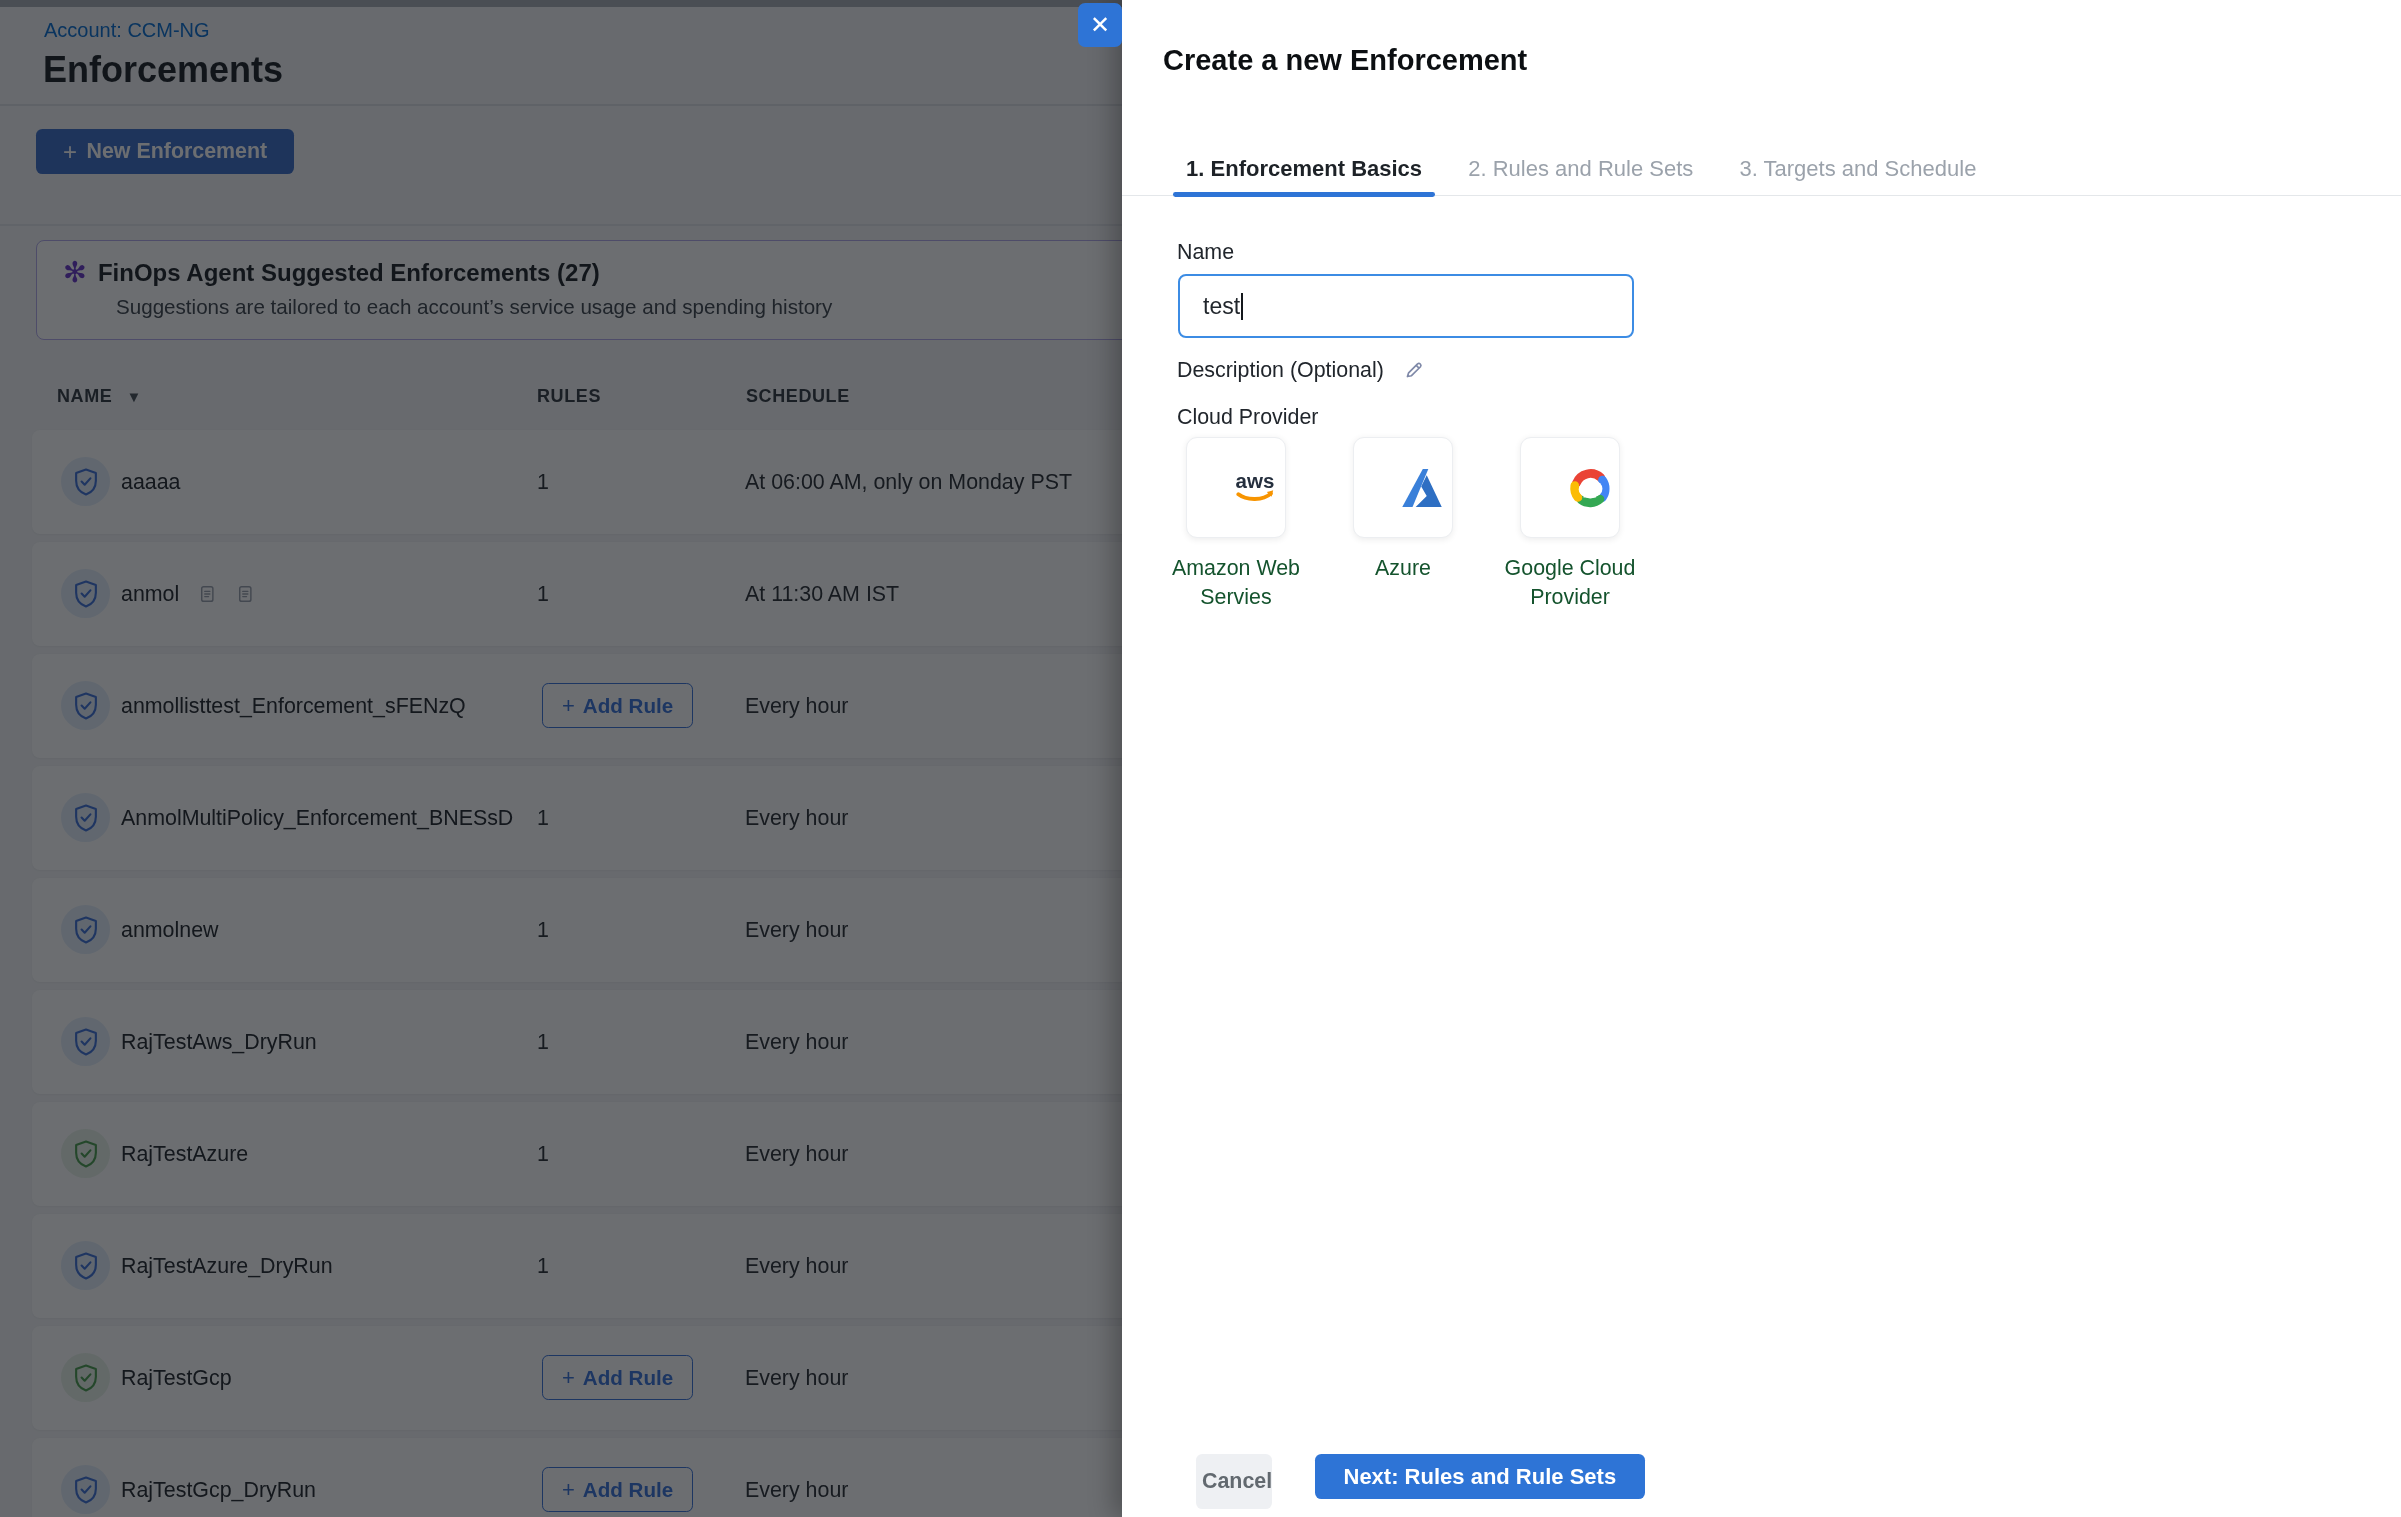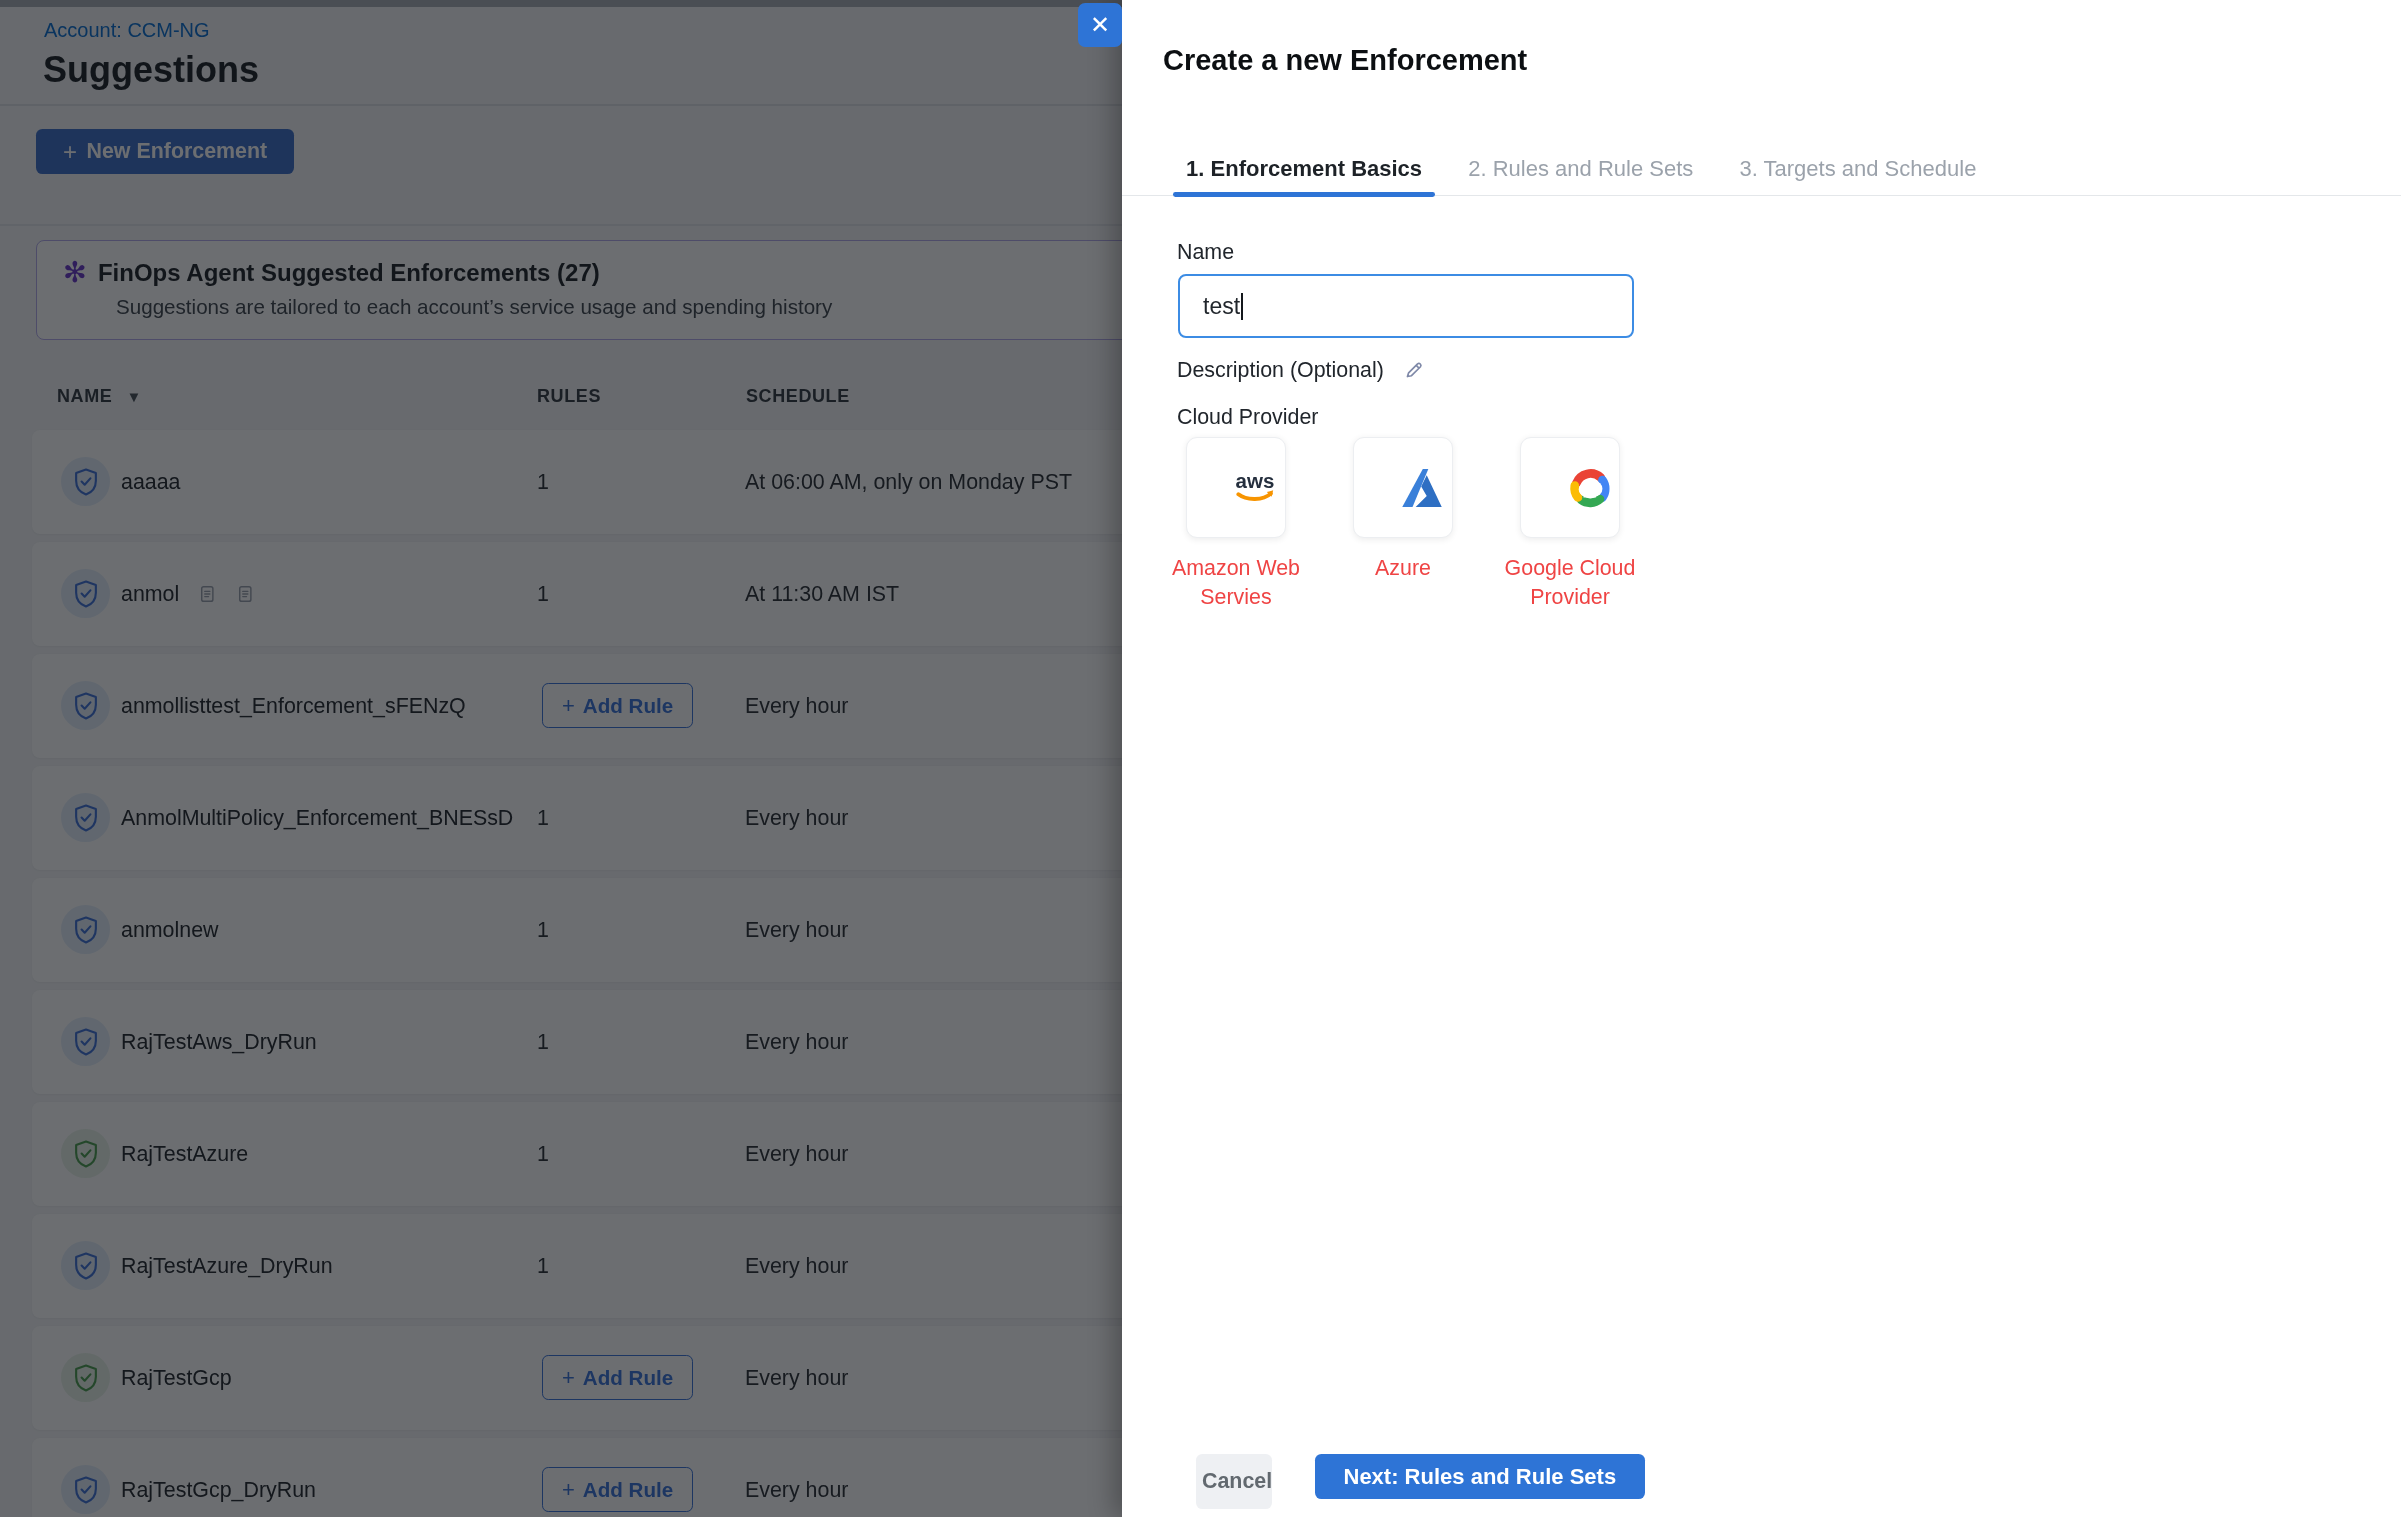--- a/index.html
+++ b/index.html
@@ -108,21 +108,21 @@
   .lbl-cloud{top:405px;}
   .providers{position:absolute;left:64px;top:437px;display:flex;gap:67px;}
   .provider{display:flex;flex-direction:column;align-items:center;width:100px;cursor:pointer;}
   .pcard{
     width:100px;height:101px;background:#fff;border:1.2px solid #eceef1;border-radius:11px;
     box-shadow:0 1.6px 6.3px rgba(0,0,0,0.07);display:flex;align-items:center;justify-content:flex-end;
     box-sizing:border-box;
   }
   .pcard svg{width:60px;height:60px;}
   .plabel{
-    width:158px;margin:16px -28.5px 0;text-align:center;font-size:21.4px;line-height:29px;color:#ef4444;
+    width:158px;margin:16px -28.5px 0;text-align:center;font-size:21.4px;line-height:29px;color:#14532d;
   }
   .footer-cancel{
     position:absolute;left:74px;top:1454px;width:76px;height:55px;border:none;border-radius:6.3px;
     background:#eef0f3;color:#62696f;font-size:21.4px;font-weight:bold;cursor:pointer;font-family:inherit;
   }
   .footer-next{
     position:absolute;left:193px;top:1454px;height:45px;padding:0 28.5px;border:none;border-radius:6.3px;
     background:#2e74d6;color:#ffffff;font-size:22px;font-weight:bold;cursor:pointer;font-family:inherit;
   }
 </style>
@@ -142,21 +142,21 @@
     <g id="pencil">
       <path d="M6.2 17.8 L7.3 14.2 L15.9 5.6 A2 2 0 0 1 18.7 8.4 L10.1 17 L6.2 17.8 Z" fill="none" stroke="currentColor" stroke-width="1.6" stroke-linejoin="round"></path>
       <path d="M14.6 7 L17.3 9.7" stroke="currentColor" stroke-width="1.6"></path>
     </g>
   </defs>
 </svg>
 
 <div class="page">
   <div class="topstrip"></div>
   <a class="account-link" href="#">Account: CCM-NG</a>
-  <h1 class="page-title">Suggestions</h1>
+  <h1 class="page-title">Enforcements</h1>
   <div class="hr1"></div>
 
   <button class="new-enf-btn">
     <span class="plus">+</span>
     <span>New Enforcement</span>
   </button>
   <div class="hr2"></div>
 
   <div class="banner">
     <div class="banner-head">

